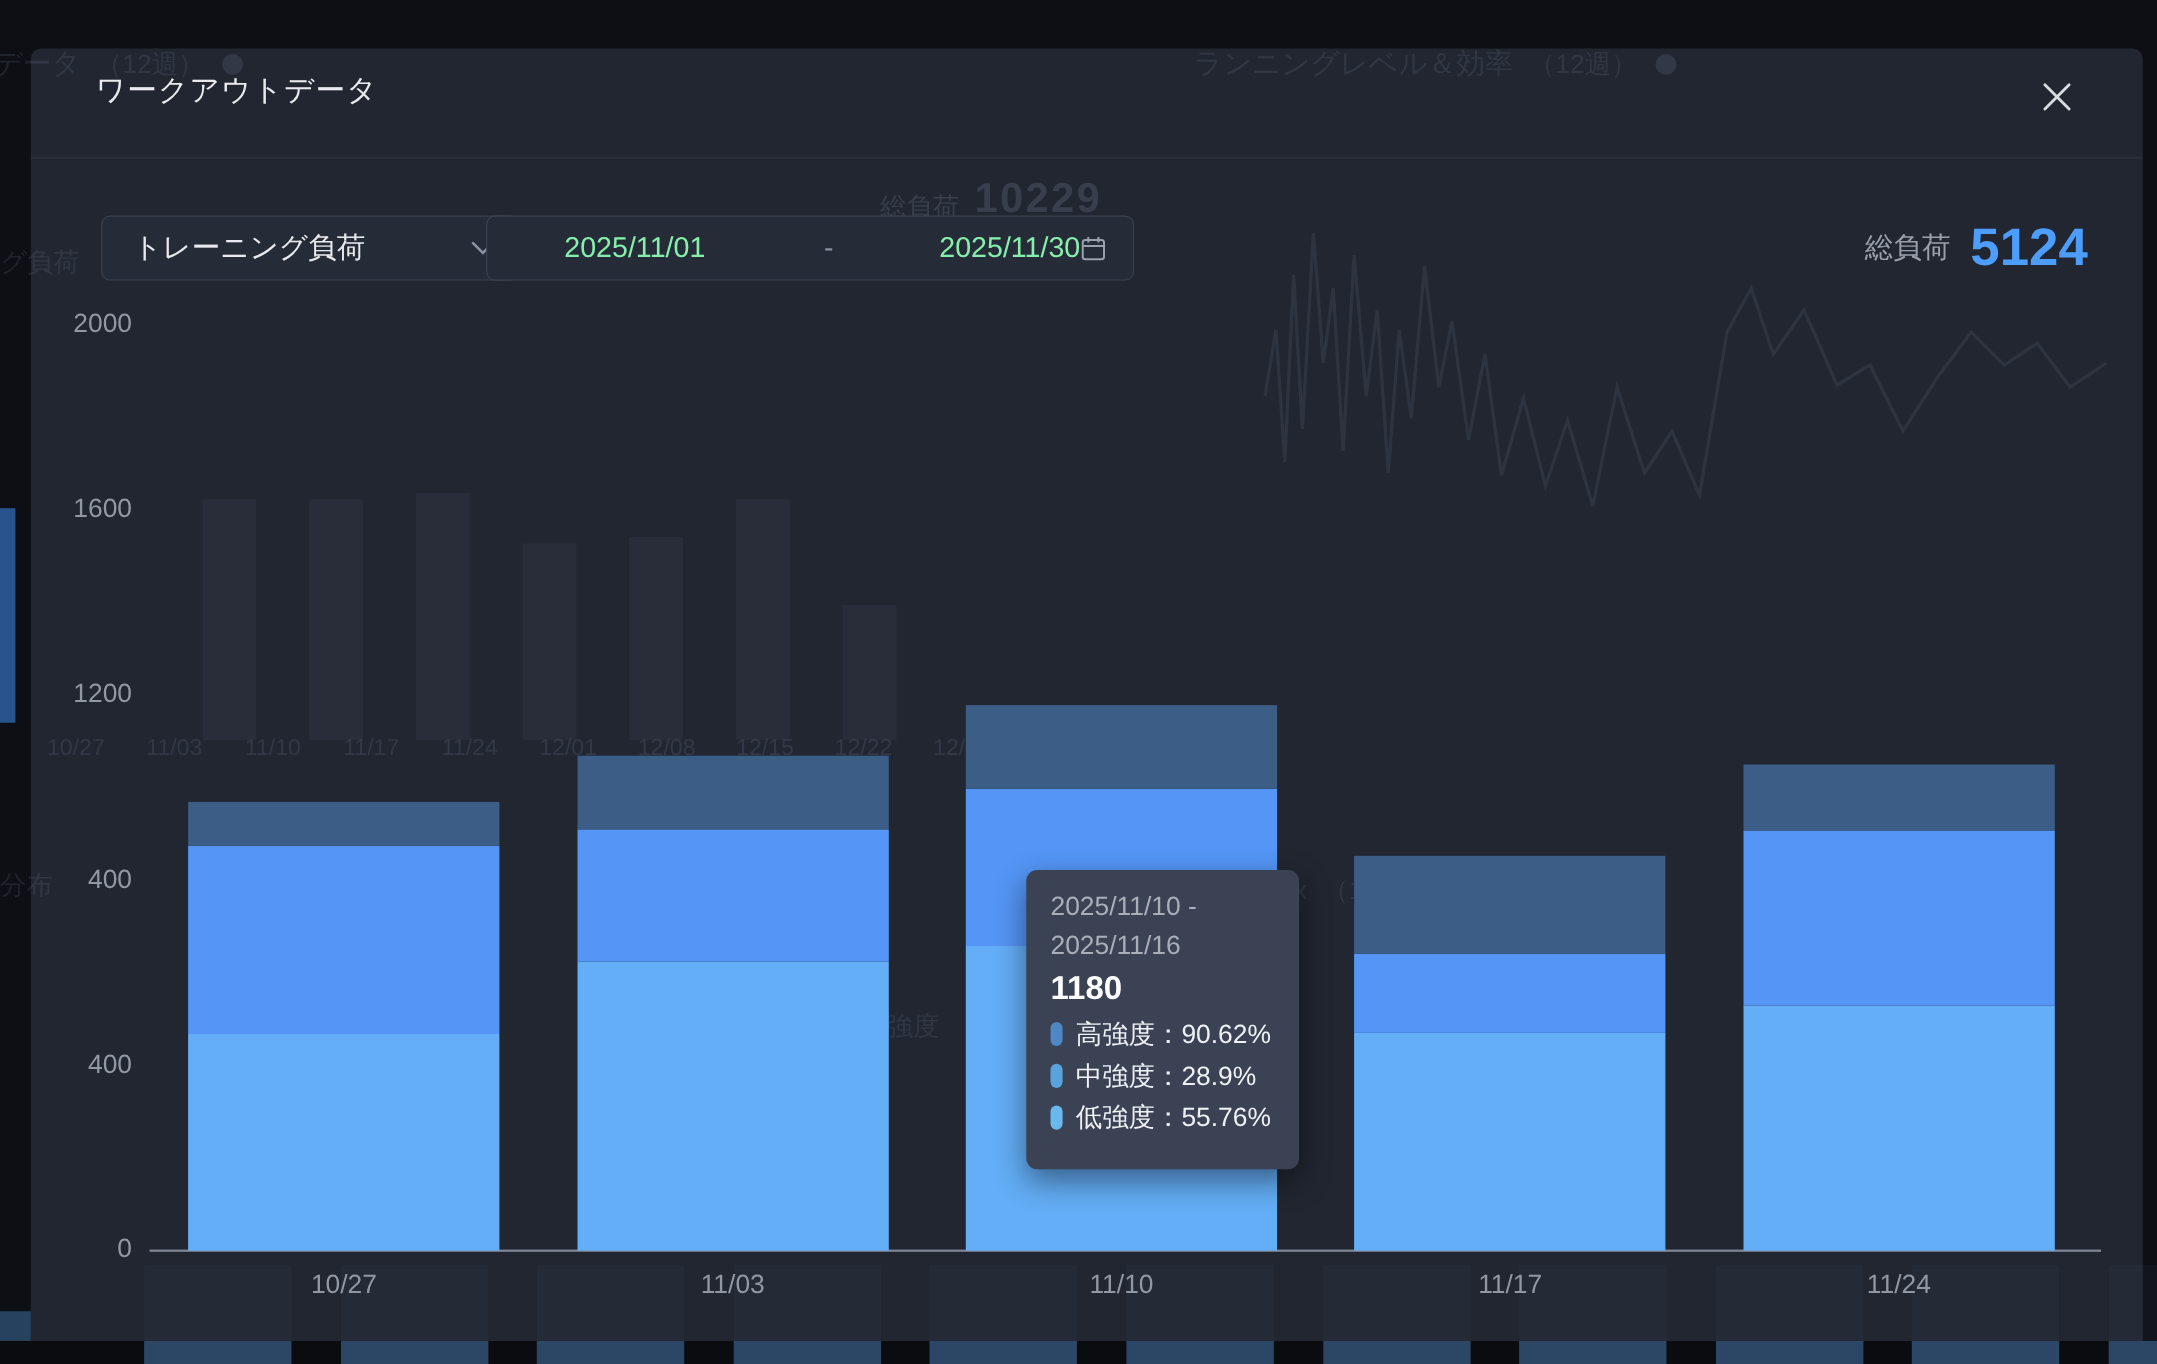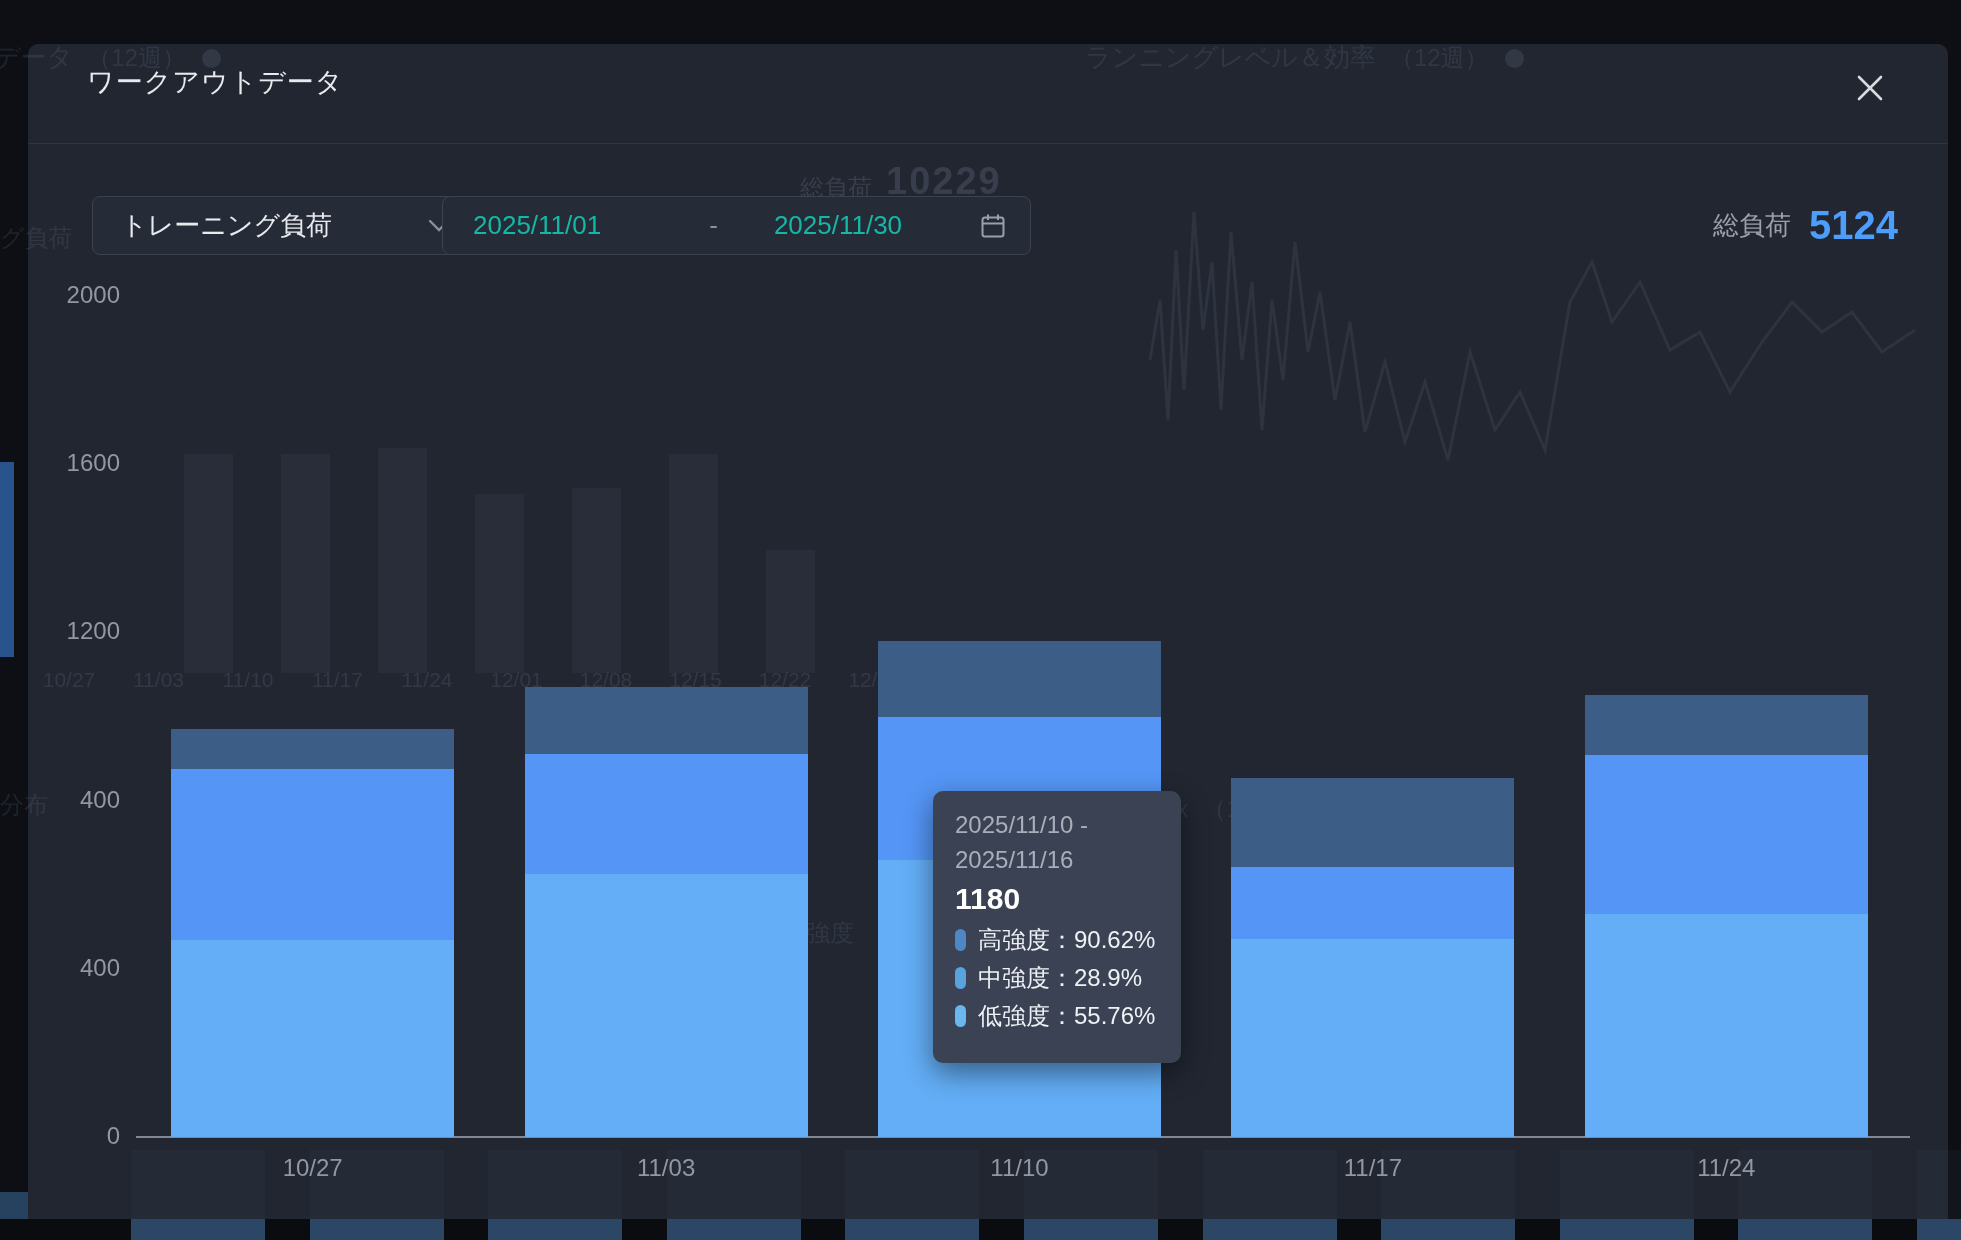--- a/index.html
+++ b/index.html
@@ -22,27 +22,27 @@
              align-items:center;justify-content:center;}
   .header-divider{left:0;top:99px;width:1920px;height:1px;background:rgba(255,255,255,.07);}
 
   .select-box{left:64px;top:152px;width:381px;height:59px;background:#262b38;
               border:1px solid #3c4250;border-radius:8px;display:flex;align-items:center;
               justify-content:space-between;padding:0 22px 0 28px;box-sizing:border-box;cursor:pointer;}
   .select-box .val{font-size:26px;color:#e8eaee;}
   .date-box{left:414px;top:152px;width:589px;height:59px;background:#262b38;
             border:1px solid #3c4250;border-radius:8px;display:flex;align-items:center;
             padding:0 24px 0 30px;box-sizing:border-box;}
-  .date-box .dt{font-size:26px;color:#14b8a6;}
+  .date-box .dt{font-size:26px;color:#86efac;margin-left:40px;}
   .date-box .sep{flex:0 0 auto;margin:0 56px 0 108px;color:#8a90a0;font-size:26px;}
   .date-box .spacer{flex:1;}
   .total-wrap{left:1600px;top:152px;width:270px;height:59px;display:flex;align-items:center;
               justify-content:flex-end;gap:18px;}
   .total-label{font-size:26px;color:#9aa0ab;}
-  .total-value{font-size:40px;font-weight:bold;color:#4d9dfd;}
+  .total-value{font-size:48px;font-weight:bold;color:#4d9dfd;}
 
   
   .ytick{width:80px;text-align:right;font-size:24px;color:#9298a3;}
   .xtick{width:120px;text-align:center;font-size:24px;color:#9298a3;}
   .axis-line{left:108px;top:1092px;width:1774px;height:2px;background:#80859242;background:#828796;}
   .plot{left:108px;top:252px;width:1767px;height:841px;}
   .seg{position:absolute;}
 
   
   .tooltip{left:905px;top:747px;width:248px;height:272px;background:#3b4254;border-radius:10px;

